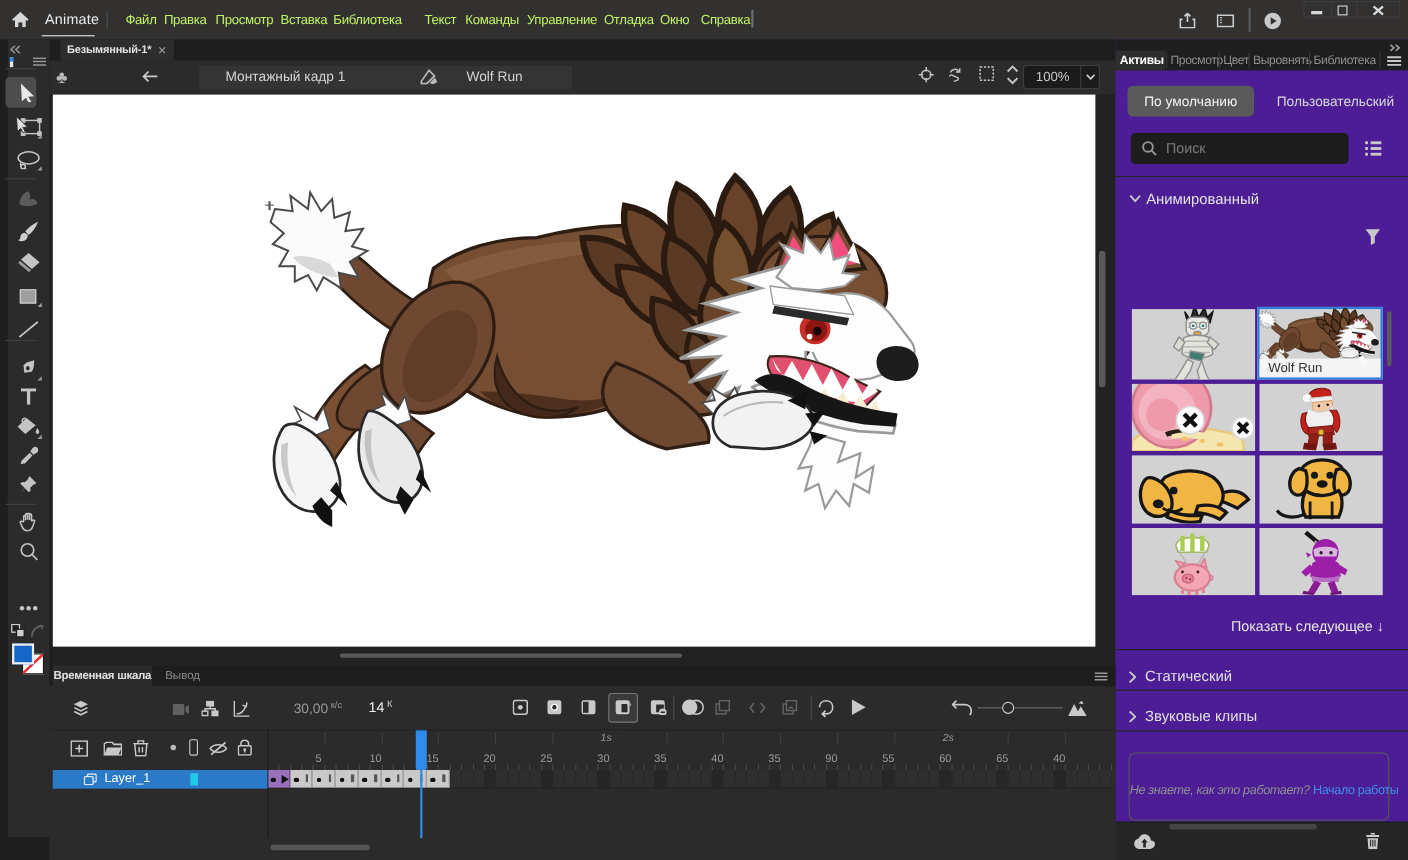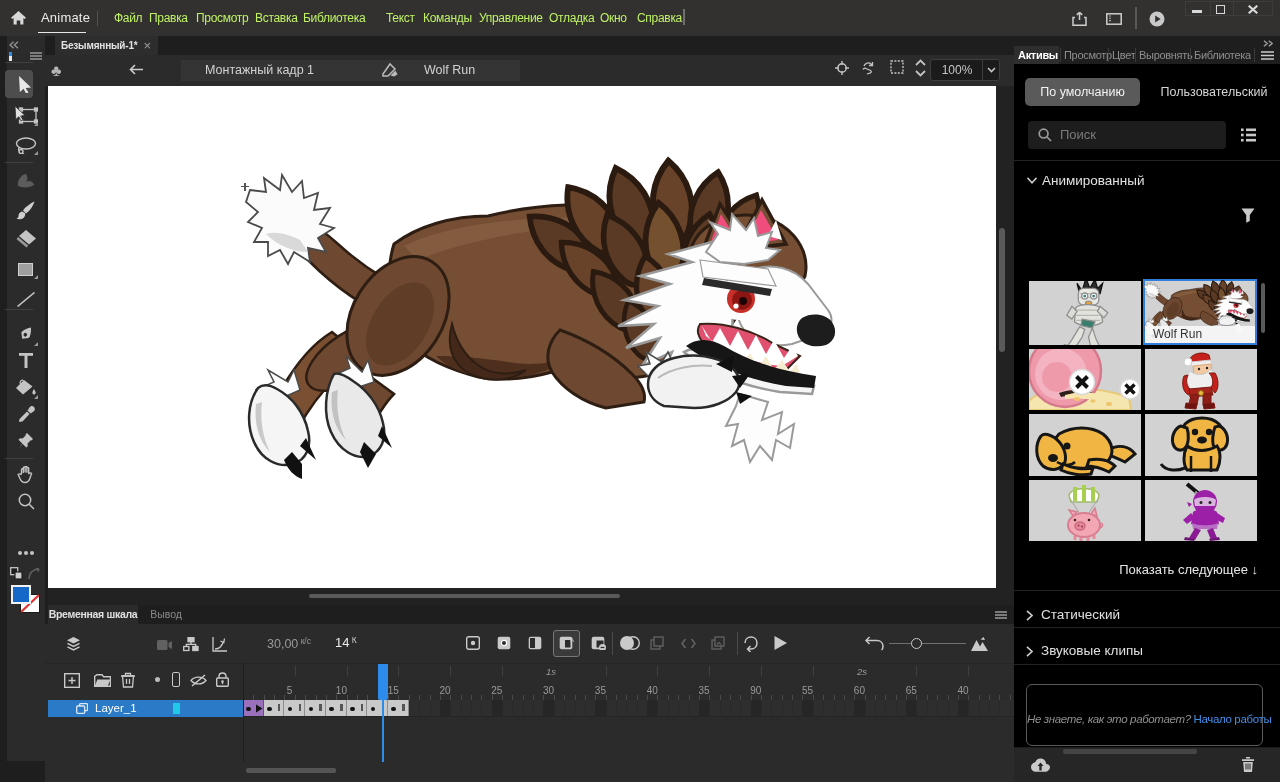--- a/index.html
+++ b/index.html
@@ -28,21 +28,21 @@
 #vscrollzone{position:absolute;left:996px;top:86px;width:18px;height:502px;background:#222222}
 #vthumb{position:absolute;left:3px;top:142px;width:6px;height:124px;background:#5a5a5a;border-radius:3px}
 #hscrollzone{position:absolute;left:48px;top:588px;width:966px;height:17px;background:#222222}
 #hthumb{position:absolute;left:261px;top:6px;width:311px;height:4px;background:#5a5a5a;border-radius:2px}
 
 #ltools{position:absolute;left:0;top:36px;width:45px;height:746px;background:#1e1e1e}
 #lstrip{position:absolute;left:7px;top:0;width:38px;height:725px;background:#2b2b2b}
 #selbox{position:absolute;left:5px;top:34px;width:28px;height:28px;background:#4d4d4d;border-radius:4px}
 .tdiv{position:absolute;left:5px;width:28px;height:1px;background:#404040}
 
-#rpanel{position:absolute;left:1014px;top:36px;width:266px;height:746px;background:#000000}
+#rpanel{position:absolute;left:1014px;top:36px;width:266px;height:746px;background:#4c1d95}
 #rtabstrip{position:absolute;left:0;top:0;width:266px;height:28px;background:#1e1e1e}
 #rtabstrip .rt{position:absolute;top:13px;font-size:11px;letter-spacing:-0.3px;color:#8f8f8f;white-space:nowrap}
 #rtabstrip .rsep{position:absolute;top:12px;width:1px;height:14px;background:#3a3a3a}
 #ractive{position:absolute;left:0;top:10px;width:45px;height:18px;background:#2e2e2e}
 .seg1{position:absolute;left:11px;top:42px;width:115px;height:28px;background:#5a5a5a;border-radius:5px;
 color:#f2f2f2;font-size:12.5px;text-align:center;line-height:28px}
 .seg2{position:absolute;left:140px;top:42px;width:120px;height:28px;color:#d6d6d6;font-size:12.5px;text-align:center;line-height:28px}
 #search{position:absolute;left:14px;top:85px;width:198px;height:28px;background:#1d1d1d;border-radius:4px}
 #search .ph{position:absolute;left:32px;top:0;line-height:28px;font-size:13px;color:#7b7b7b}
 .sechead{position:absolute;font-size:13.5px;color:#e2e2e2}

